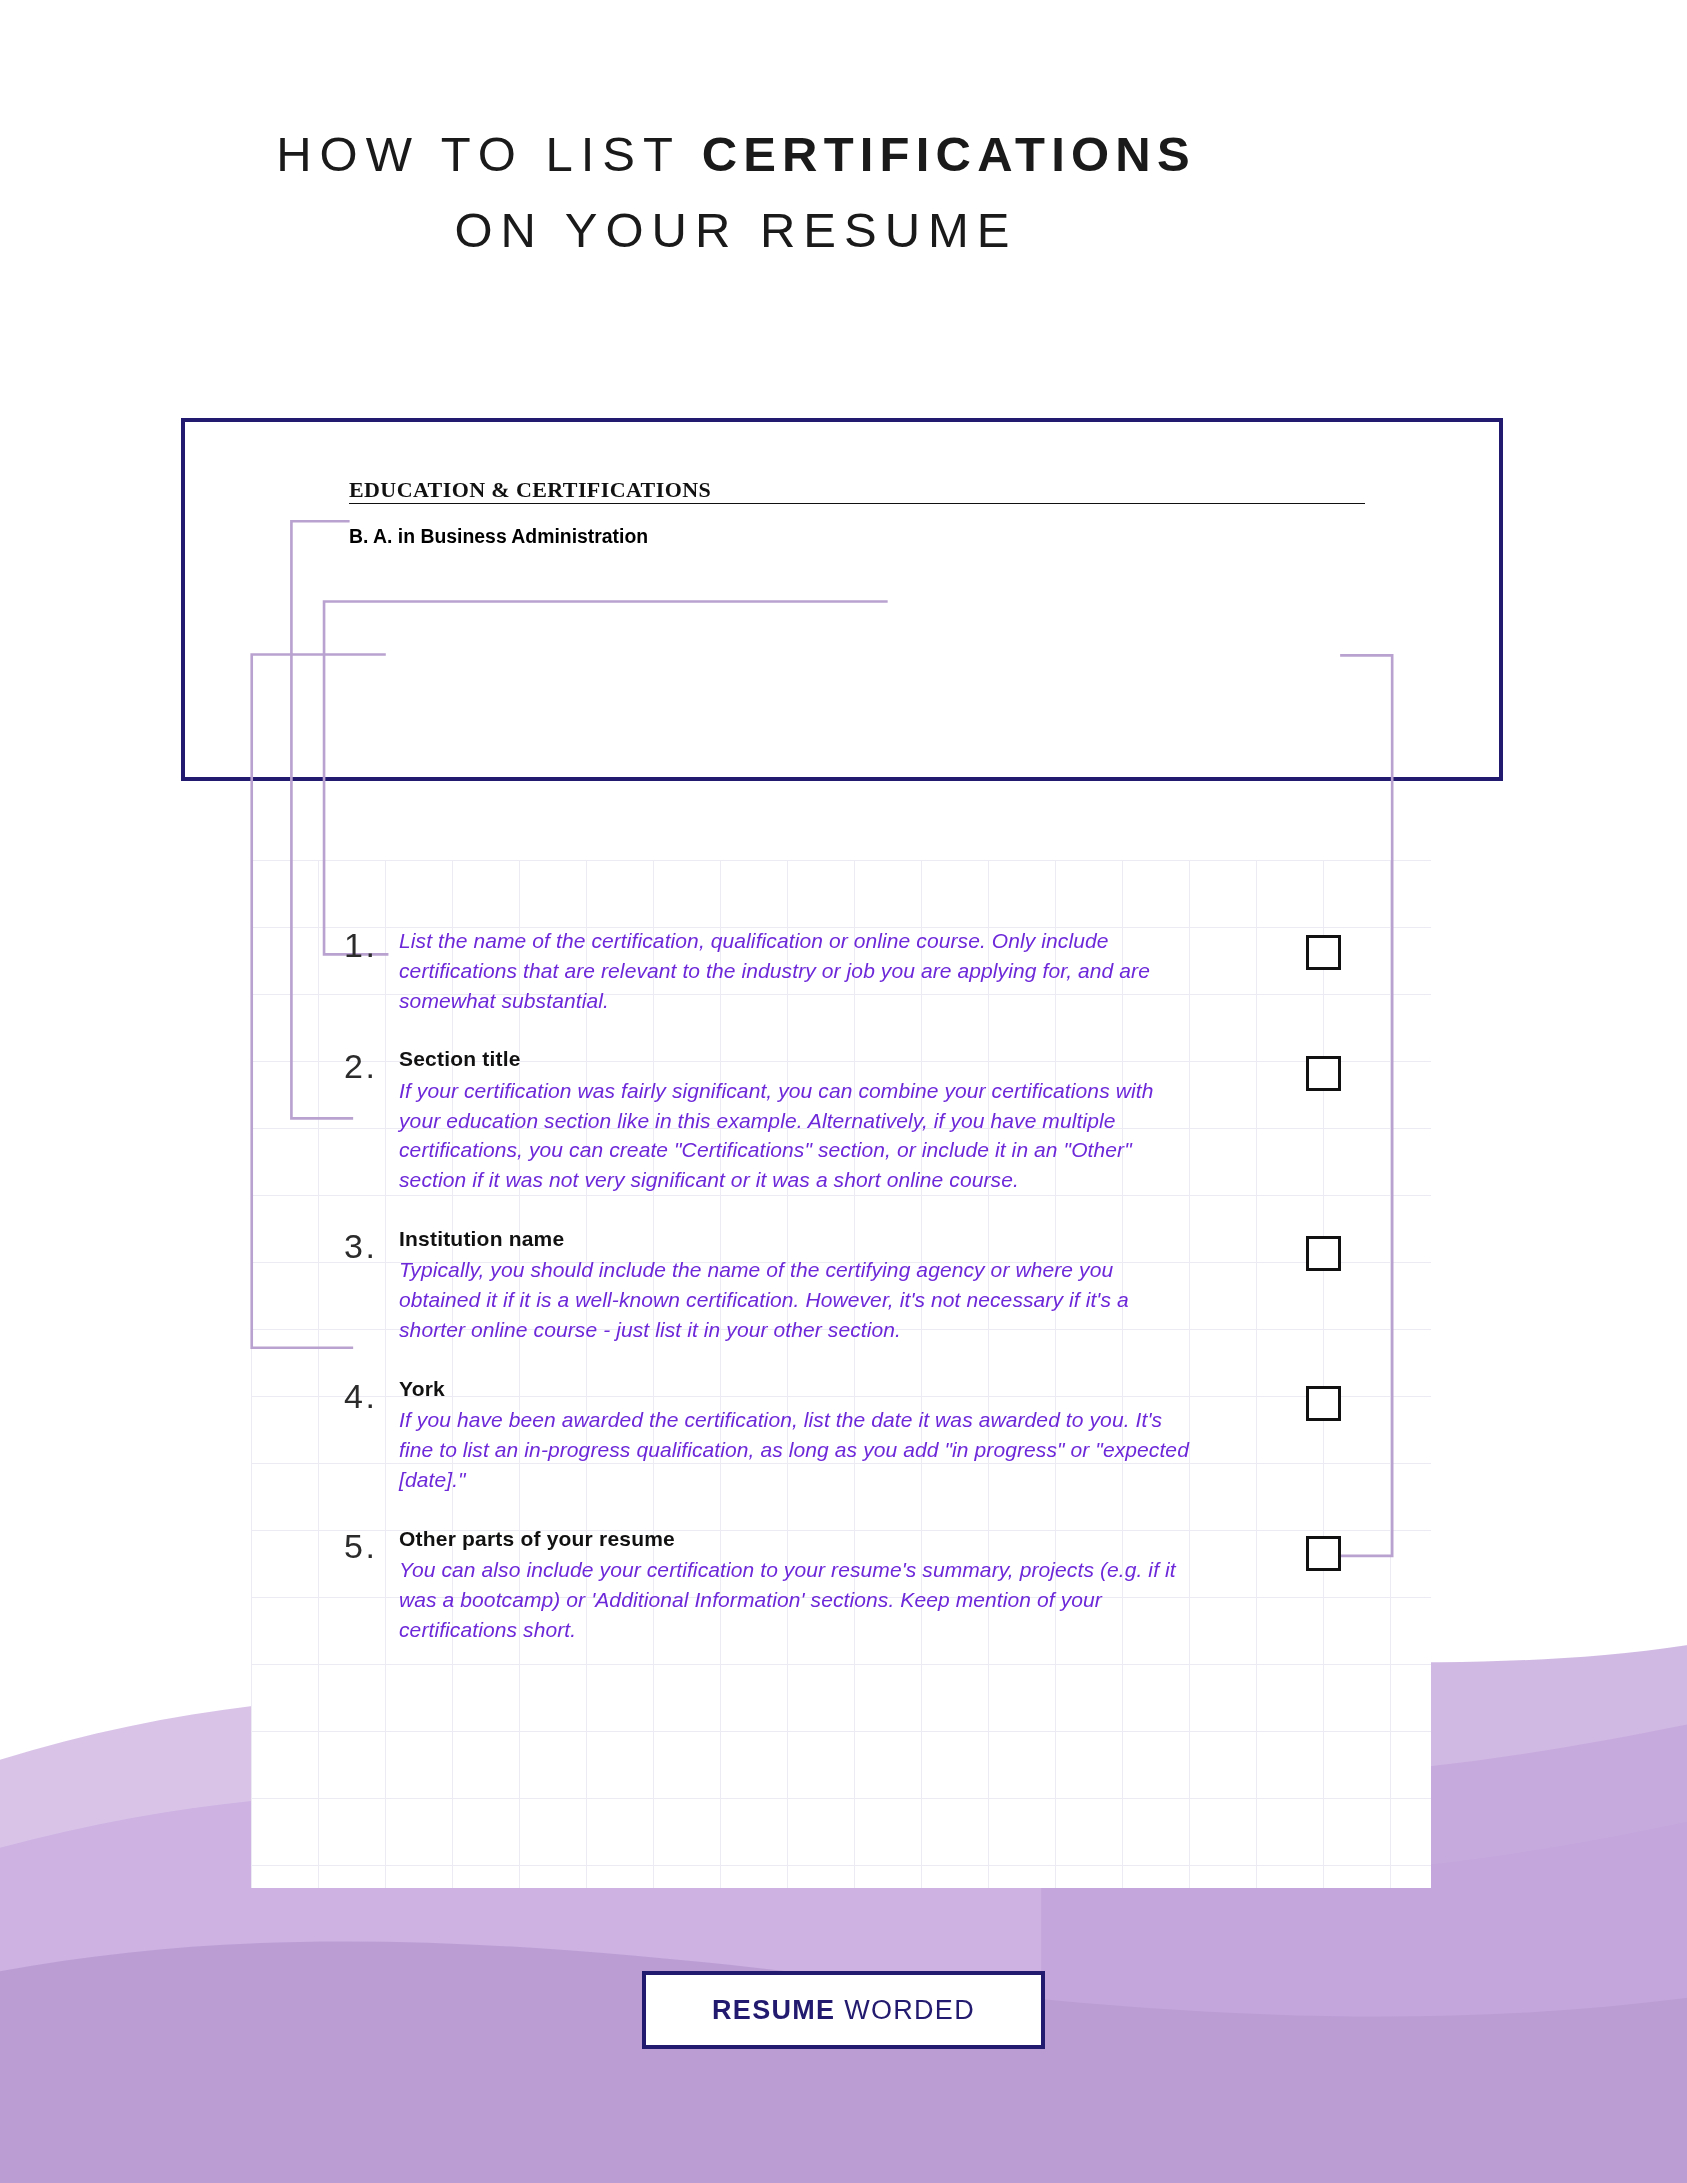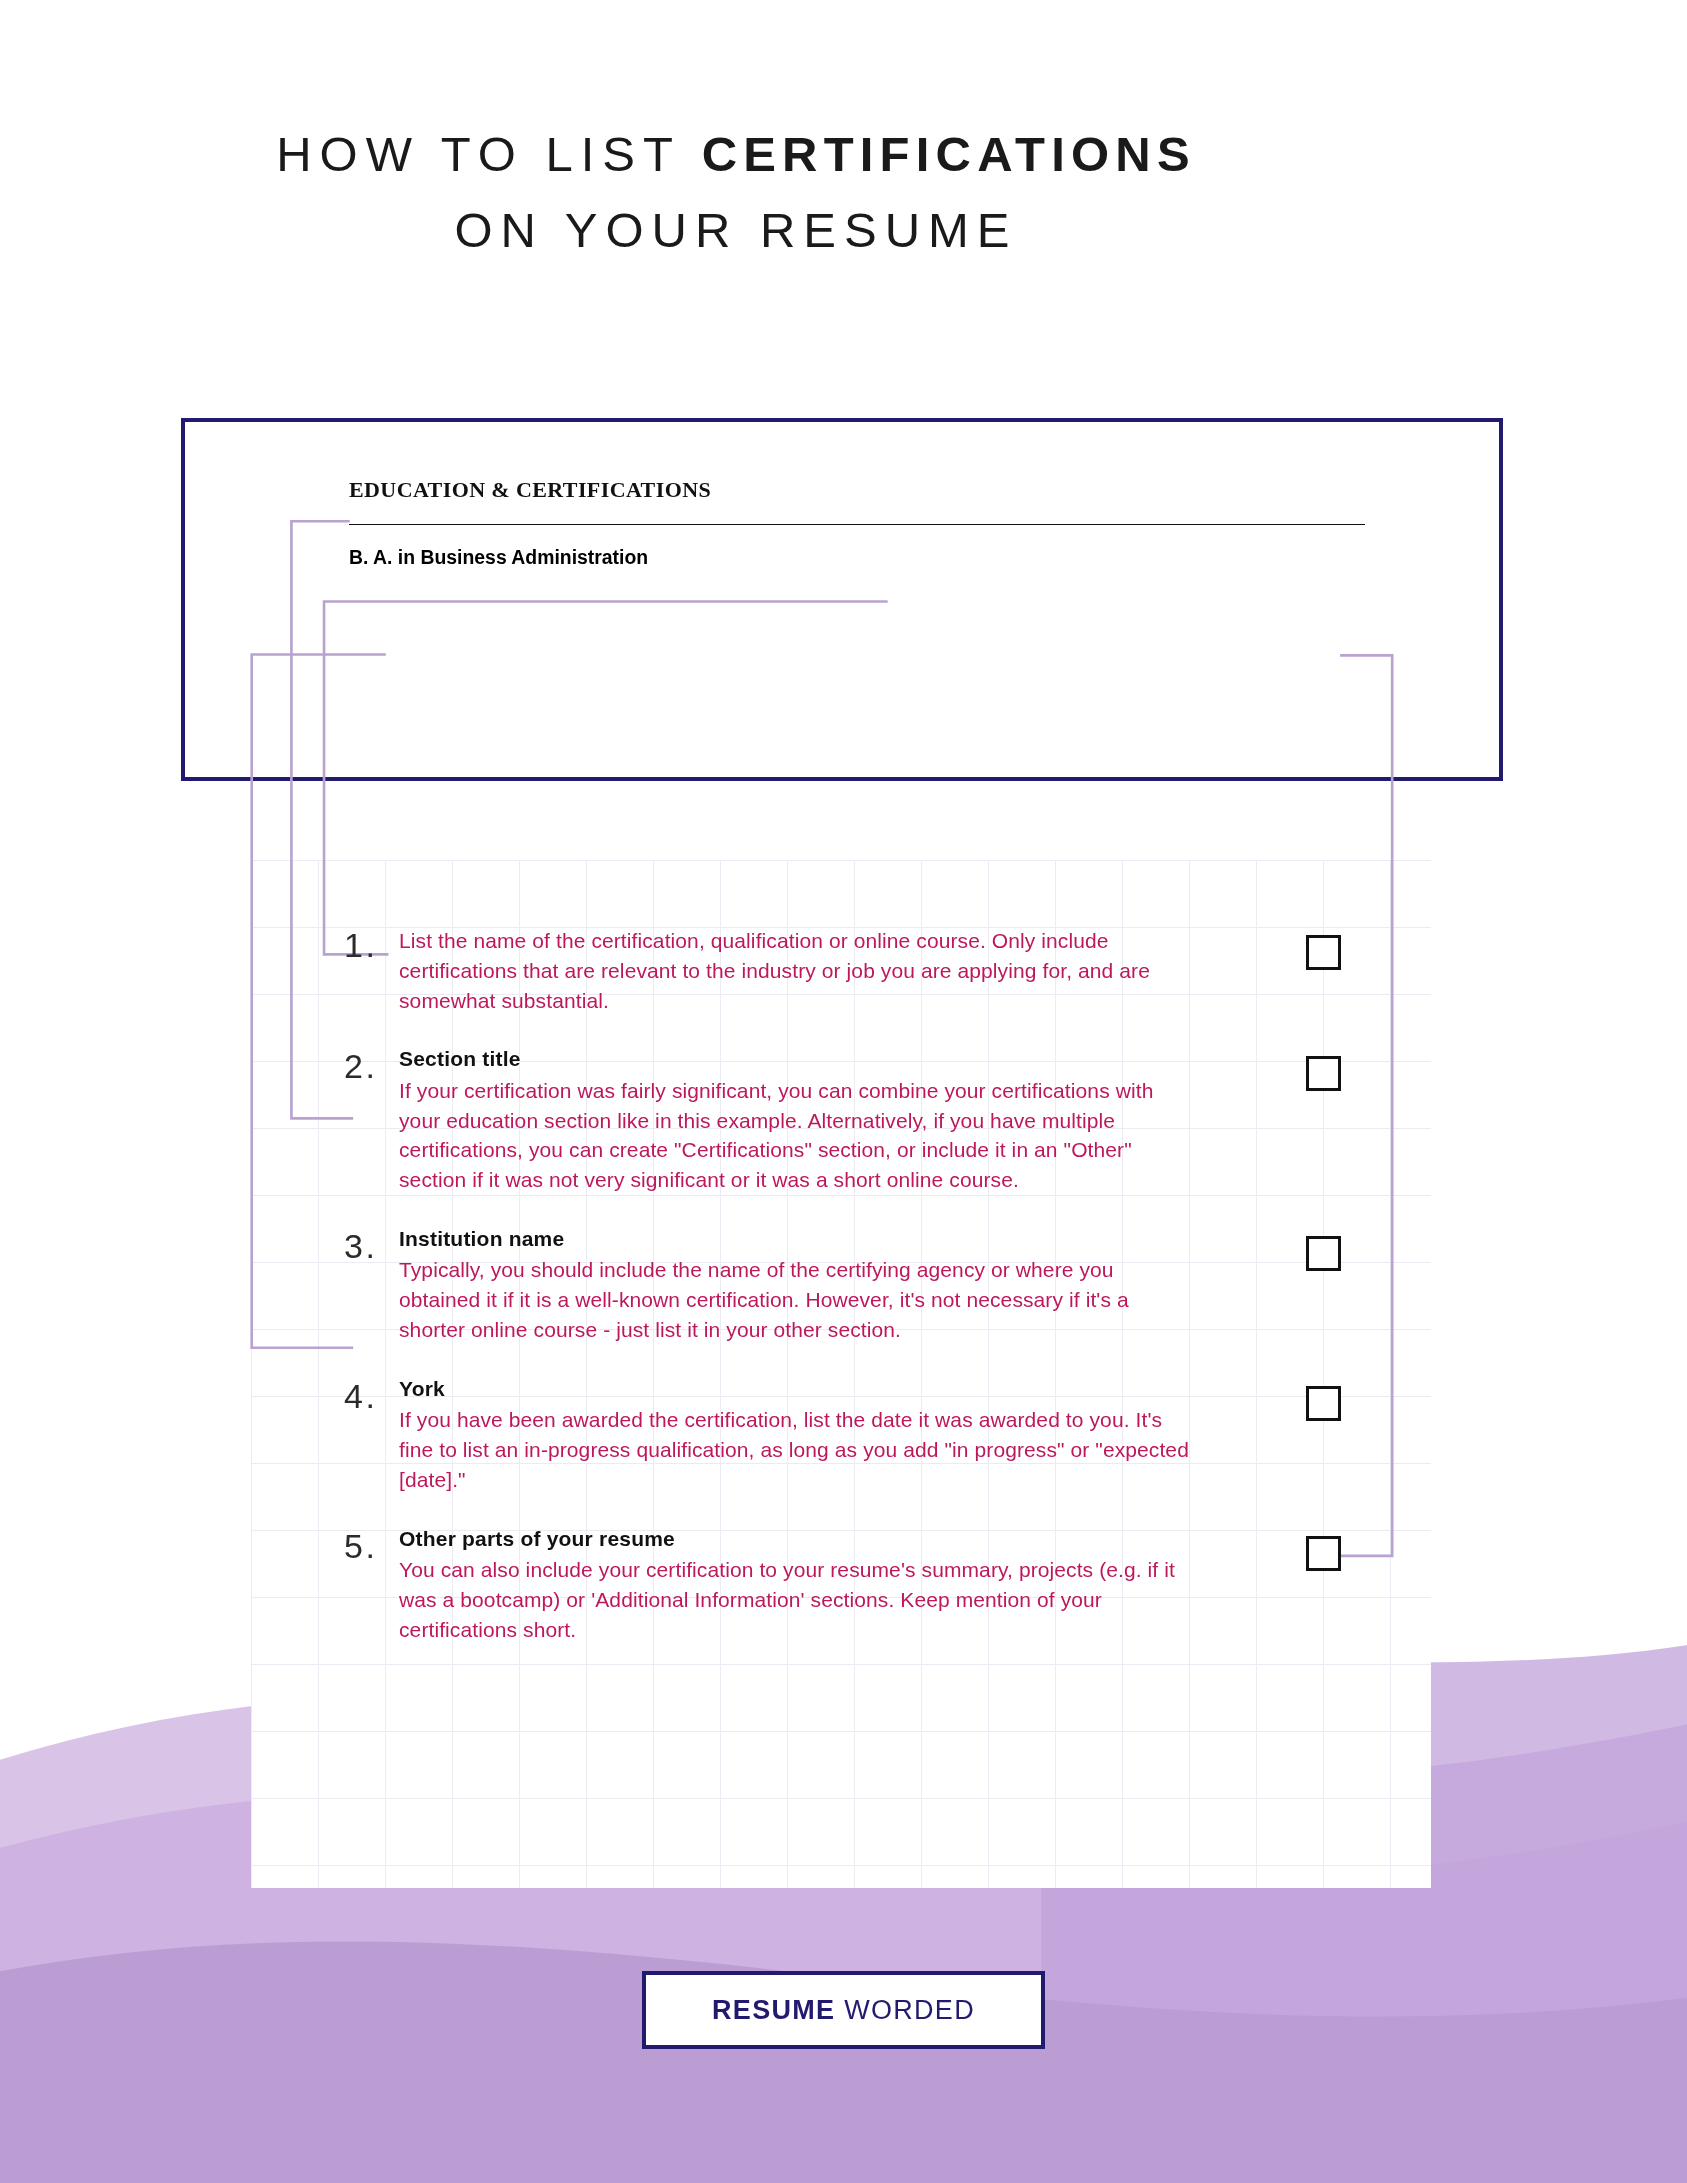--- a/index.html
+++ b/index.html
@@ -62,21 +62,21 @@
     position: absolute;
     left: 164px; top: 55px;
     width: 1019px;
   }
   .res-head {
     font-family: "Liberation Serif", serif;
     font-weight: bold;
     font-size: 22px;
     letter-spacing: 0.4px;
     color: #111;
-    padding-bottom: 21px;
+    padding-bottom: 0;
     border-bottom: 1.8px solid #111;
     width: 1016px;
   }
   .res-row {
     display: flex;
     justify-content: space-between;
     align-items: baseline;
     font-family: "Liberation Serif", serif;
     color: #111;
   }
@@ -133,22 +133,23 @@
   .tip-title {
     font-size: 21px;
     font-weight: bold;
     color: #111;
     margin-bottom: 4.4px;
     letter-spacing: 0.2px;
   }
   .tip-text {
     font-size: 21px;
     line-height: 1.42;
-    color: #be185d;
+    color: #6d28d9;
     letter-spacing: 0.1px;
+    font-style: italic;
   }
   .tip-check {
     position: absolute;
     right: 0;
     top: 8.8px;
     width: 35px; height: 35px;
     border: 3.5px solid #111;
     background: #fff;
   }
   .t1 .tip-check { top: 8.8px; }

